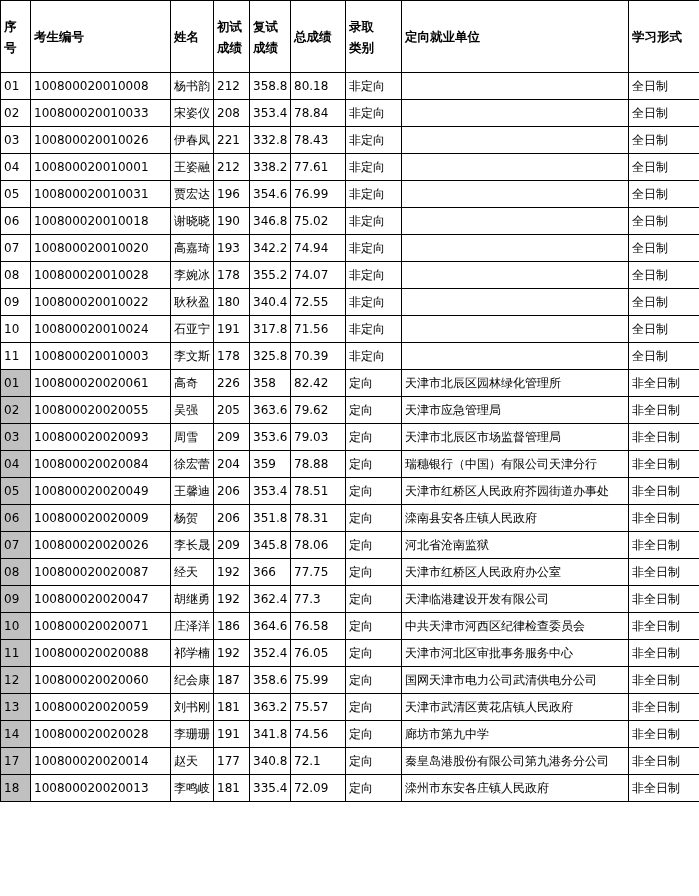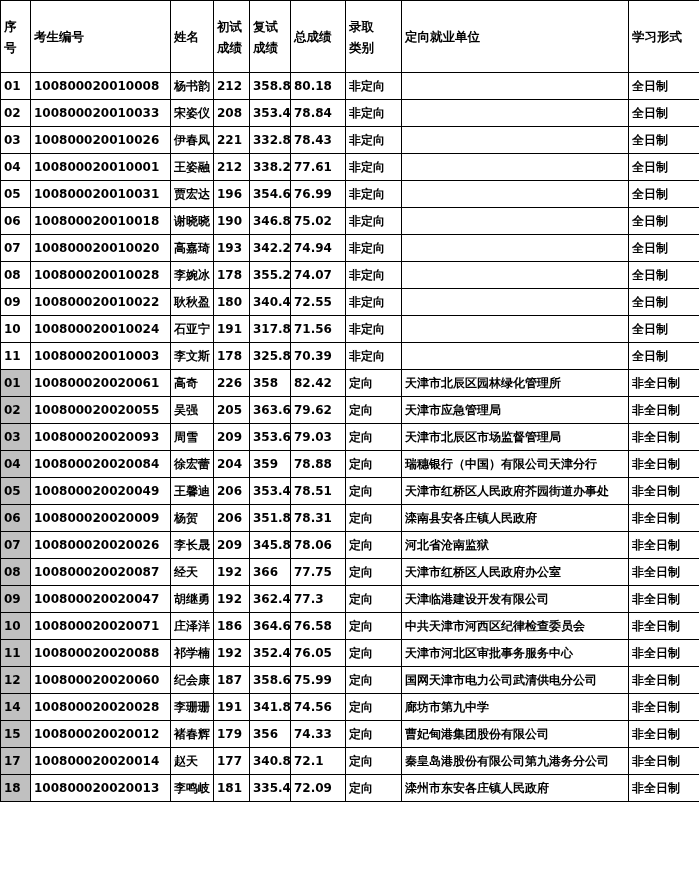--- a/index.html
+++ b/index.html
@@ -36,21 +36,21 @@
     overflow: hidden;
     white-space: nowrap;
   }
   thead tr { height: 72px; }
   th {
     font-size: 12.5px;
     font-weight: bold;
     white-space: pre-line;
     line-height: 21px;
   }
-  tbody tr { height: 27px; font-weight: bold; }
+  tbody tr { height: 27px; }
   td {
     font-size: 12px;
     line-height: 14px;
   }
   td.hl { background: #c0c0c0; }
 </style>
 </head>
 <body>
 
 <table>
@@ -329,42 +329,42 @@
     <td>100800020020060</td>
     <td>纪会康</td>
     <td>187</td>
     <td>358.6</td>
     <td>75.99</td>
     <td>定向</td>
     <td>国网天津市电力公司武清供电分公司</td>
     <td>非全日制</td>
   </tr>
       <tr>
+    <td class="hl">13</td>
+    <td>100800020020059</td>
+    <td>刘书刚</td>
+    <td>181</td>
+    <td>363.2</td>
+    <td>75.57</td>
+    <td>定向</td>
+    <td>天津市武清区黄花店镇人民政府</td>
+    <td>非全日制</td>
+  </tr>
+      <tr>
     <td class="hl">14</td>
     <td>100800020020028</td>
     <td>李珊珊</td>
     <td>191</td>
     <td>341.8</td>
     <td>74.56</td>
     <td>定向</td>
     <td>廊坊市第九中学</td>
     <td>非全日制</td>
   </tr>
       <tr>
-    <td class="hl">15</td>
-    <td>100800020020012</td>
-    <td>褚春辉</td>
-    <td>179</td>
-    <td>356</td>
-    <td>74.33</td>
-    <td>定向</td>
-    <td>曹妃甸港集团股份有限公司</td>
-    <td>非全日制</td>
-  </tr>
-      <tr>
     <td class="hl">17</td>
     <td>100800020020014</td>
     <td>赵天</td>
     <td>177</td>
     <td>340.8</td>
     <td>72.1</td>
     <td>定向</td>
     <td>秦皇岛港股份有限公司第九港务分公司</td>
     <td>非全日制</td>
   </tr>

